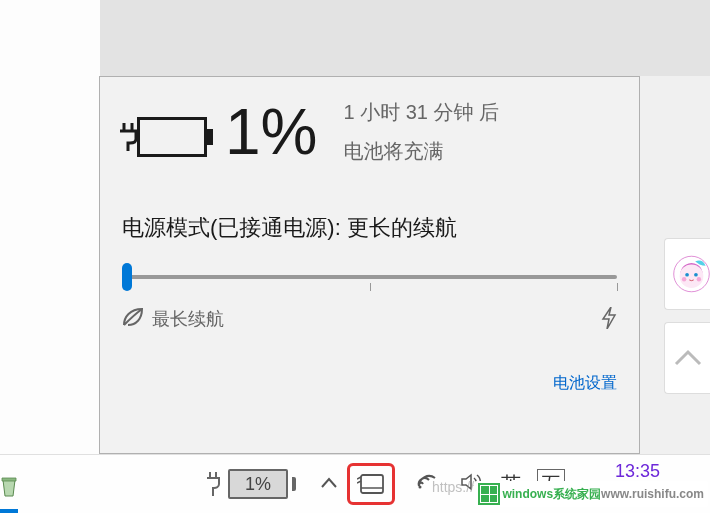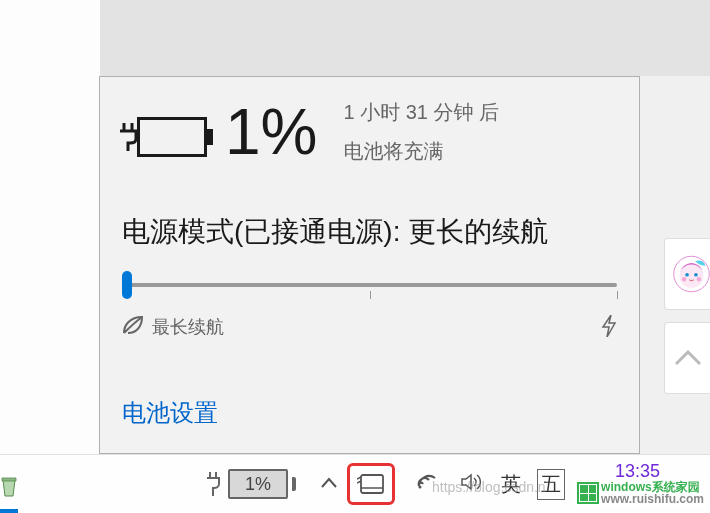--- a/index.html
+++ b/index.html
@@ -86,21 +86,21 @@
       color: #666;
       font-weight: 400;
     }
     .battery-time-line2 {
       font-size: 20px;
       color: #666;
       font-weight: 400;
     }
     .power-mode-label {
       margin-top: 48px;
-      font-size: 28px;
+      font-size: 22px;
       color: #1a1a1a;
     }
     .slider-container {
       margin-top: 24px;
       position: relative;
       height: 20px;
     }
     .slider-track {
       position: absolute;
       top: 8px;
@@ -142,24 +142,25 @@
       align-items: flex-end;
     }
     .eco-icon, .bolt-icon {
       color: #666;
     }
     .slider-label-text {
       font-size: 18px;
       color: #666;
     }
     .battery-settings-link {
-      margin-top: 58px;
-      font-size: 24px;
+      margin-top: 42px;
+      font-size: 16px;
       color: #0066cc;
       cursor: pointer;
+      text-align: right;
     }
     .taskbar {
       position: absolute;
       left: 0;
       bottom: 0;
       width: 710px;
       height: 59px;
       background: #fefefe;
       border-top: 1px solid #e0e0e0;
       display: flex;
@@ -296,21 +297,21 @@
       grid-template-rows: 1fr 1fr;
       gap: 1px;
       border: 2px solid #37b050;
       padding: 1px;
     }
     .watermark-logo-icon span {
       background: #37b050;
     }
     .watermark-text {
       display: flex;
-      flex-direction: column;
+      flex-direction: row;
       line-height: 1;
     }
     .watermark-text .line1 {
       font-size: 12px;
       color: #37b050;
       font-weight: bold;
     }
     .watermark-text .line2 {
       font-size: 12px;
       color: #888;

